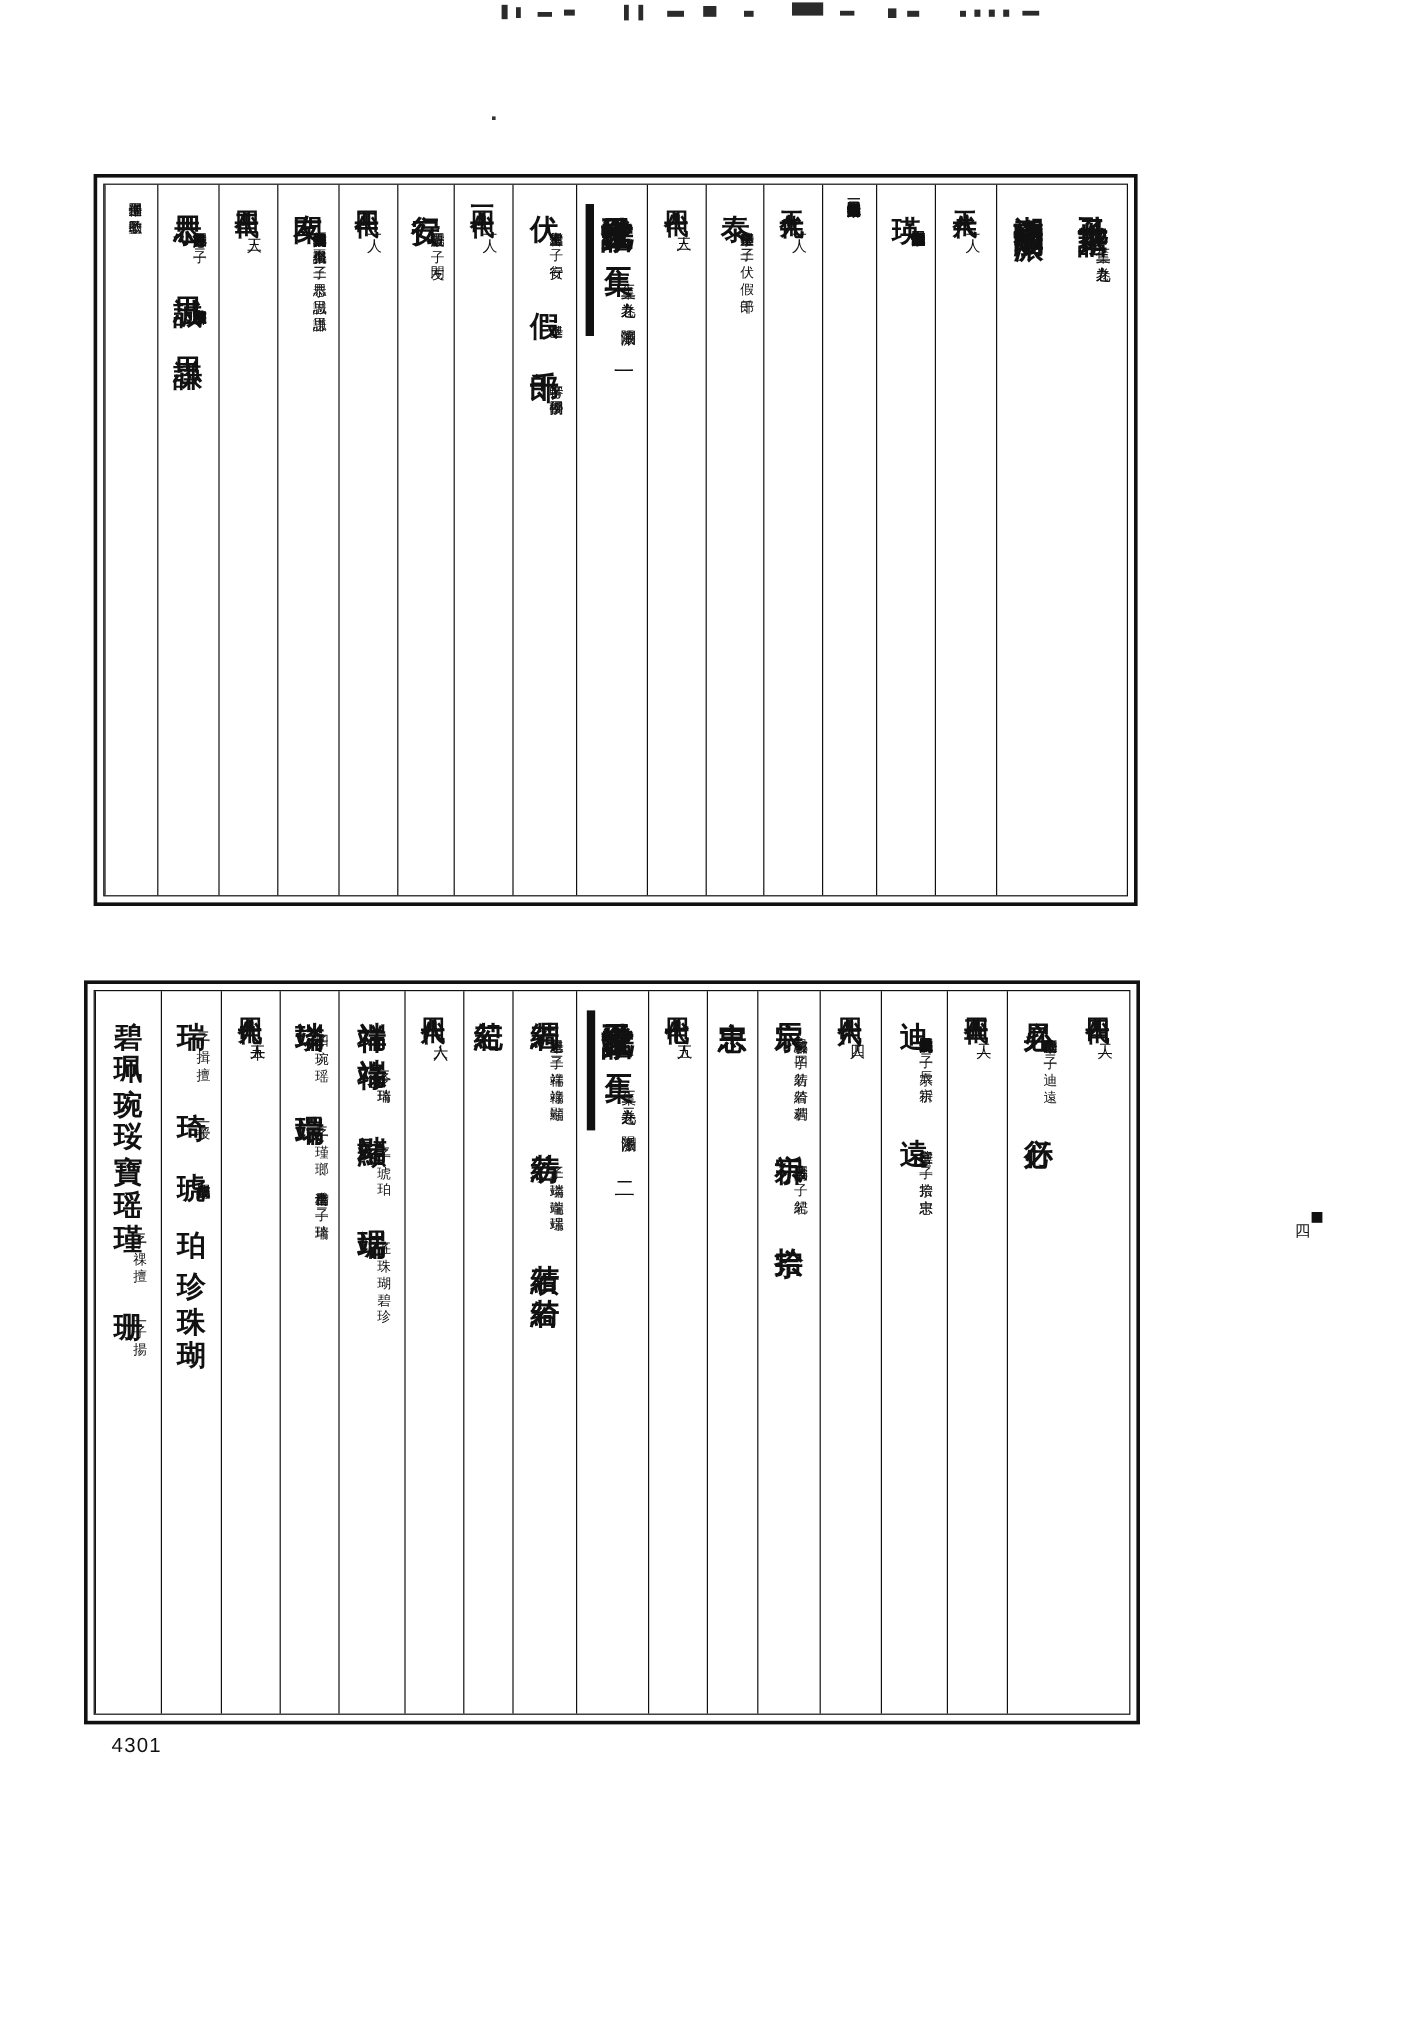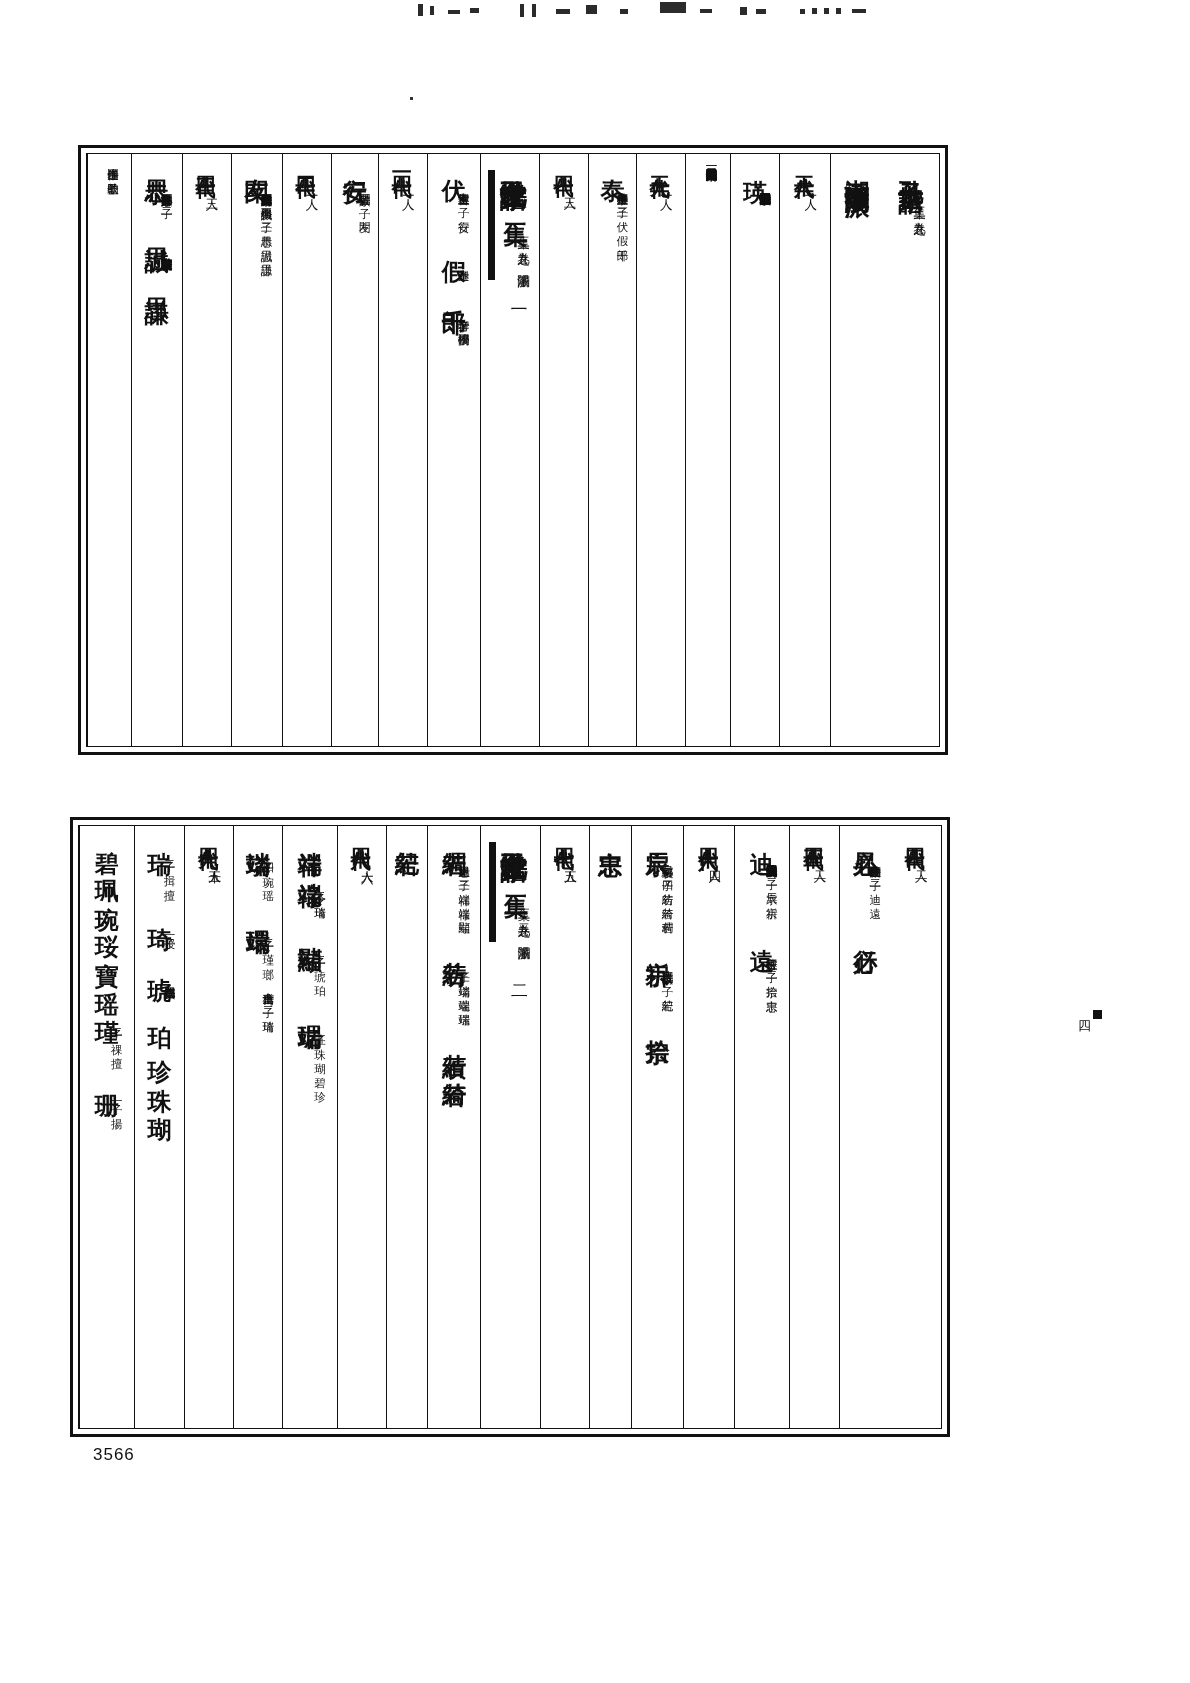--- a/index.html
+++ b/index.html
@@ -365,20 +365,20 @@
             <span class="vrow ann">子二 祼 擅</span>
             <span class="vrow name" style="margin-top:8px;">珊</span>
             <span class="vrow ann">子一 揚</span>
           </div>
         </div>
 
       </div>
     </div>
   </div>
 
-  <div class="pgnum">3566</div>
+  <div class="pgnum">4301</div>
 
   <div class="sidemark">
     <span class="sq"></span>
     <span>四</span>
   </div>
 
 </div>
 
 </body></html>

